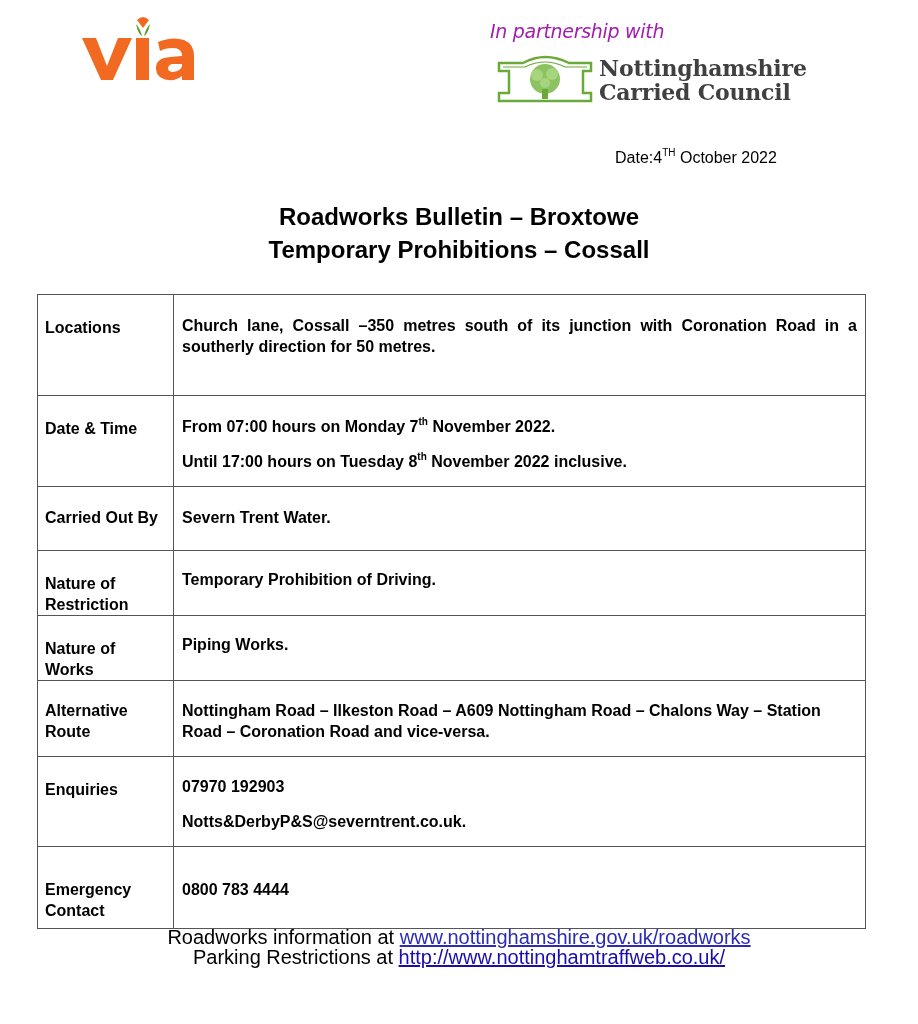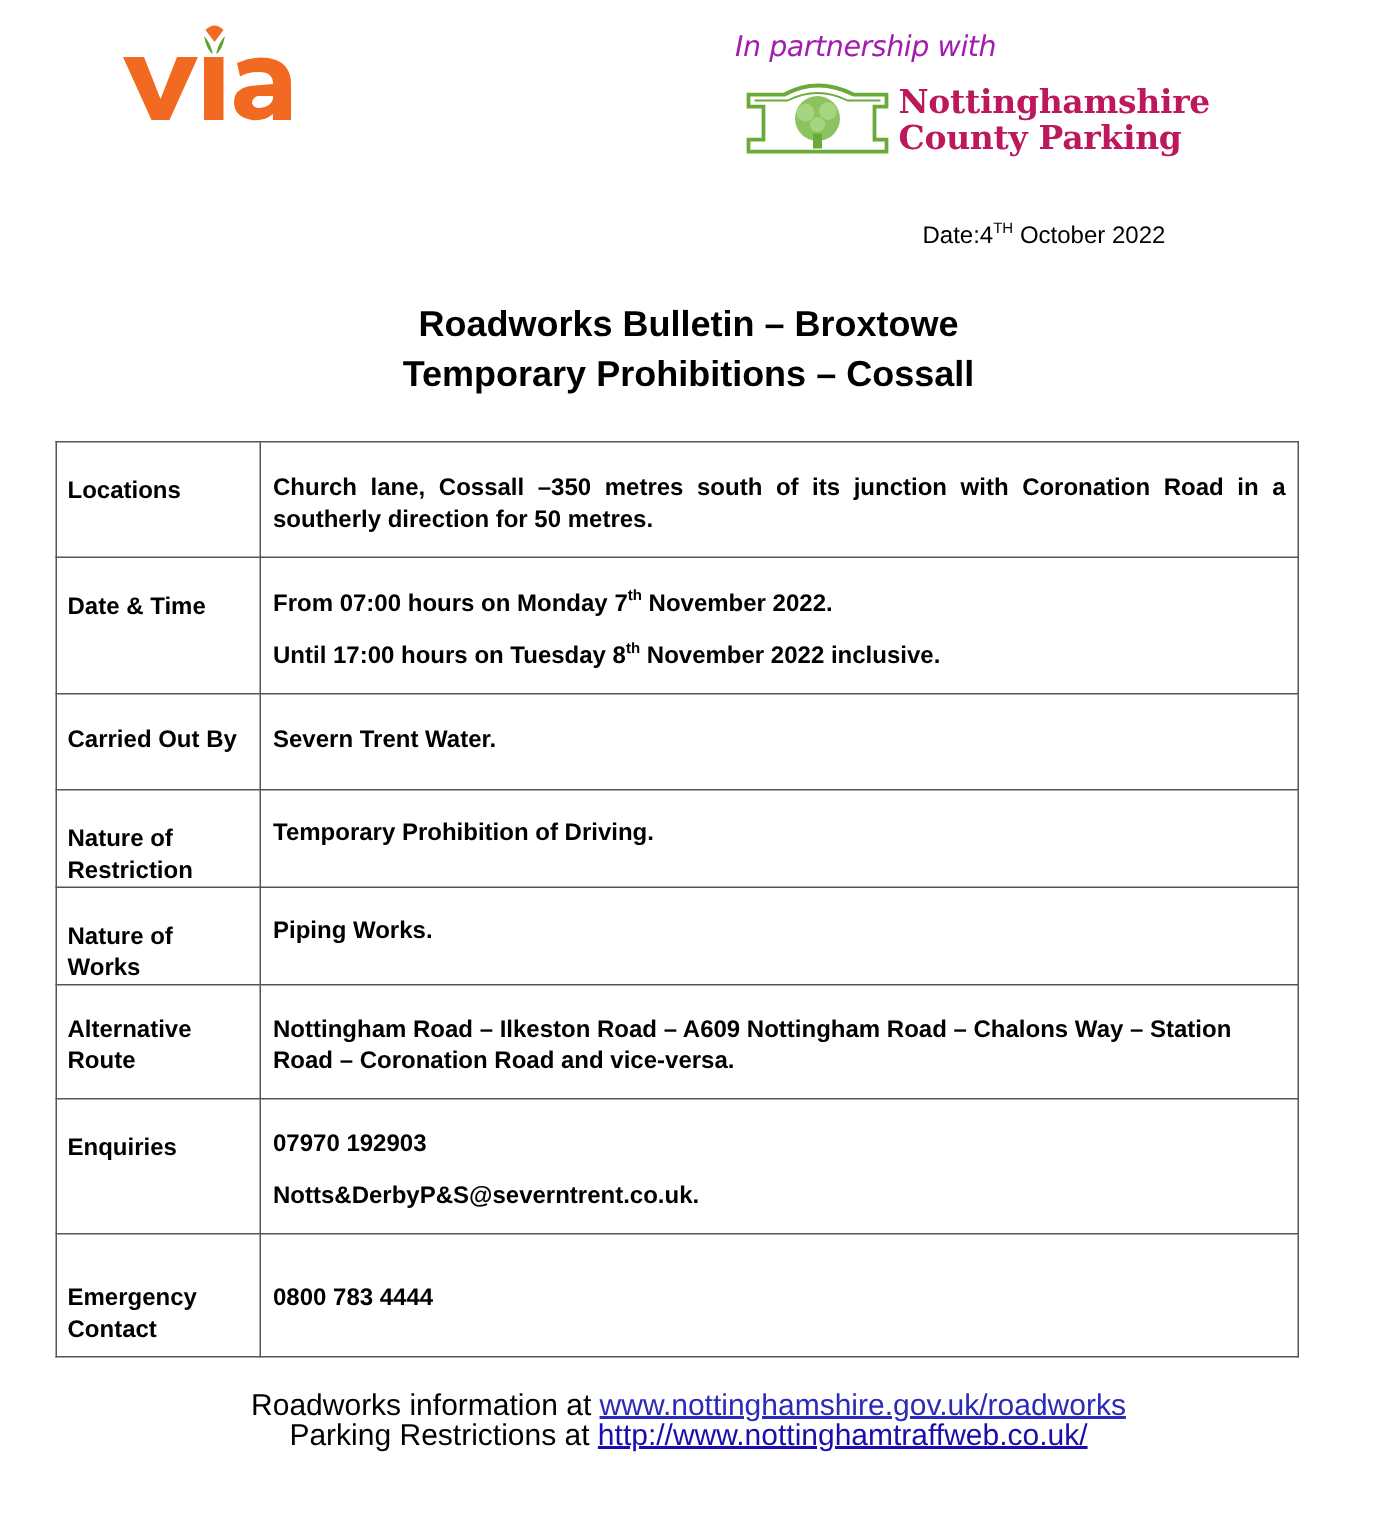--- a/index.html
+++ b/index.html
@@ -4,39 +4,39 @@
   <style>
     html, body { margin: 0; padding: 0; background: #ffffff; }
     body { width: 918px; height: 1024px; position: relative; overflow: hidden;
            font-family: "Liberation Sans", sans-serif; color: #000; }
 
     .via-logo { position: absolute; left: 80px; top: 14px; width: 125px; height: 68px; }
     .partner-text { position: absolute; left: 490px; top: 20px; font-size: 19px; font-style: italic;
                     font-family: "DejaVu Sans", sans-serif; font-weight: normal; color: #a21caf; letter-spacing: -0.3px; }
     .ncc-logo { position: absolute; left: 497px; top: 55px; display: flex; align-items: center; }
     .ncc-emblem { width: 96px; height: 50px; }
-    .ncc-name { margin-left: 6px; color: #be185d; font-family: "DejaVu Serif", serif; font-weight: bold;
+    .ncc-name { margin-left: 6px; color: #404040; font-family: "DejaVu Serif", serif; font-weight: bold;
                 font-size: 22px; line-height: 24px; letter-spacing: -0.2px; }
 
     .date-line { position: absolute; left: 615px; top: 149px; font-size: 16px; }
     .date-line sup { font-size: 10px; vertical-align: 7px; line-height: 0; }
 
     .title { position: absolute; left: 0; width: 918px; top: 200px; text-align: center;
              font-weight: bold; font-size: 24px; line-height: 33px; }
 
     table.bulletin { position: absolute; left: 37px; top: 294px; width: 829px; border-collapse: collapse; }
     table.bulletin td { border: 1px solid #555; vertical-align: top; font-weight: bold; font-size: 16px; line-height: 21px; }
     td.label { width: 136px; padding: 22px 6px 0 7px; }
     td.value { padding: 20px 8px 0 8px; }
     td.value p { margin: 0; }
     td.value p + p { margin-top: 14px; }
     td.value .justify { text-align: justify; text-align-last: left; }
     td.value sup { font-size: 10px; vertical-align: 7px; line-height: 0; }
 
-    tr.r-loc td { height: 77px; box-sizing: border-box; }
+    tr.r-loc td { height: 101px; box-sizing: border-box; }
     tr.r-dt td { height: 91px; box-sizing: border-box; }
     tr.r-cob td { height: 64px; box-sizing: border-box; }
     tr.r-nor td { height: 65px; box-sizing: border-box; }
     tr.r-now td { height: 65px; box-sizing: border-box; }
     tr.r-alt td { height: 76px; box-sizing: border-box; }
     tr.r-enq td { height: 90px; box-sizing: border-box; }
     tr.r-emg td { height: 82px; box-sizing: border-box; }
     tr.r-cob td.label { padding-top: 20px; }
     tr.r-nor td.label, tr.r-now td.label { }
     tr.r-nor td.value, tr.r-now td.value { padding-top: 18px; }
@@ -73,21 +73,21 @@
     <path d="M2 8 L26 8 Q48 -4 72 8 L94 8 L94 16 L86 16 L86 38 L94 38 L94 46 L2 46 L2 38 L12 38 L12 16 L2 16 Z" fill="none" stroke="#6aaa3a" stroke-width="2.5"></path>
     <path d="M6 12 L28 12 Q48 2 68 12 L90 12" fill="none" stroke="#6aaa3a" stroke-width="1.2"></path>
     <circle cx="48" cy="24" r="15" fill="#8cc260"></circle>
     <circle cx="40" cy="20" r="6" fill="#a7d47f"></circle>
     <circle cx="55" cy="19" r="6" fill="#a7d47f"></circle>
     <circle cx="48" cy="28" r="5" fill="#a7d47f"></circle>
     <rect x="45" y="34" width="6" height="10" fill="#6aaa3a"></rect>
   </svg>
   <div class="ncc-name">
     <div>Nottinghamshire</div>
-    <div>County Parking</div>
+    <div>Carried Council</div>
   </div>
 </div>
 
 <div class="date-line"><span>Date:4</span><sup>TH</sup><span> October 2022</span></div>
 
 <div class="title">
   <div>Roadworks Bulletin – Broxtowe</div>
   <div>Temporary Prohibitions – Cossall</div>
 </div>
 

